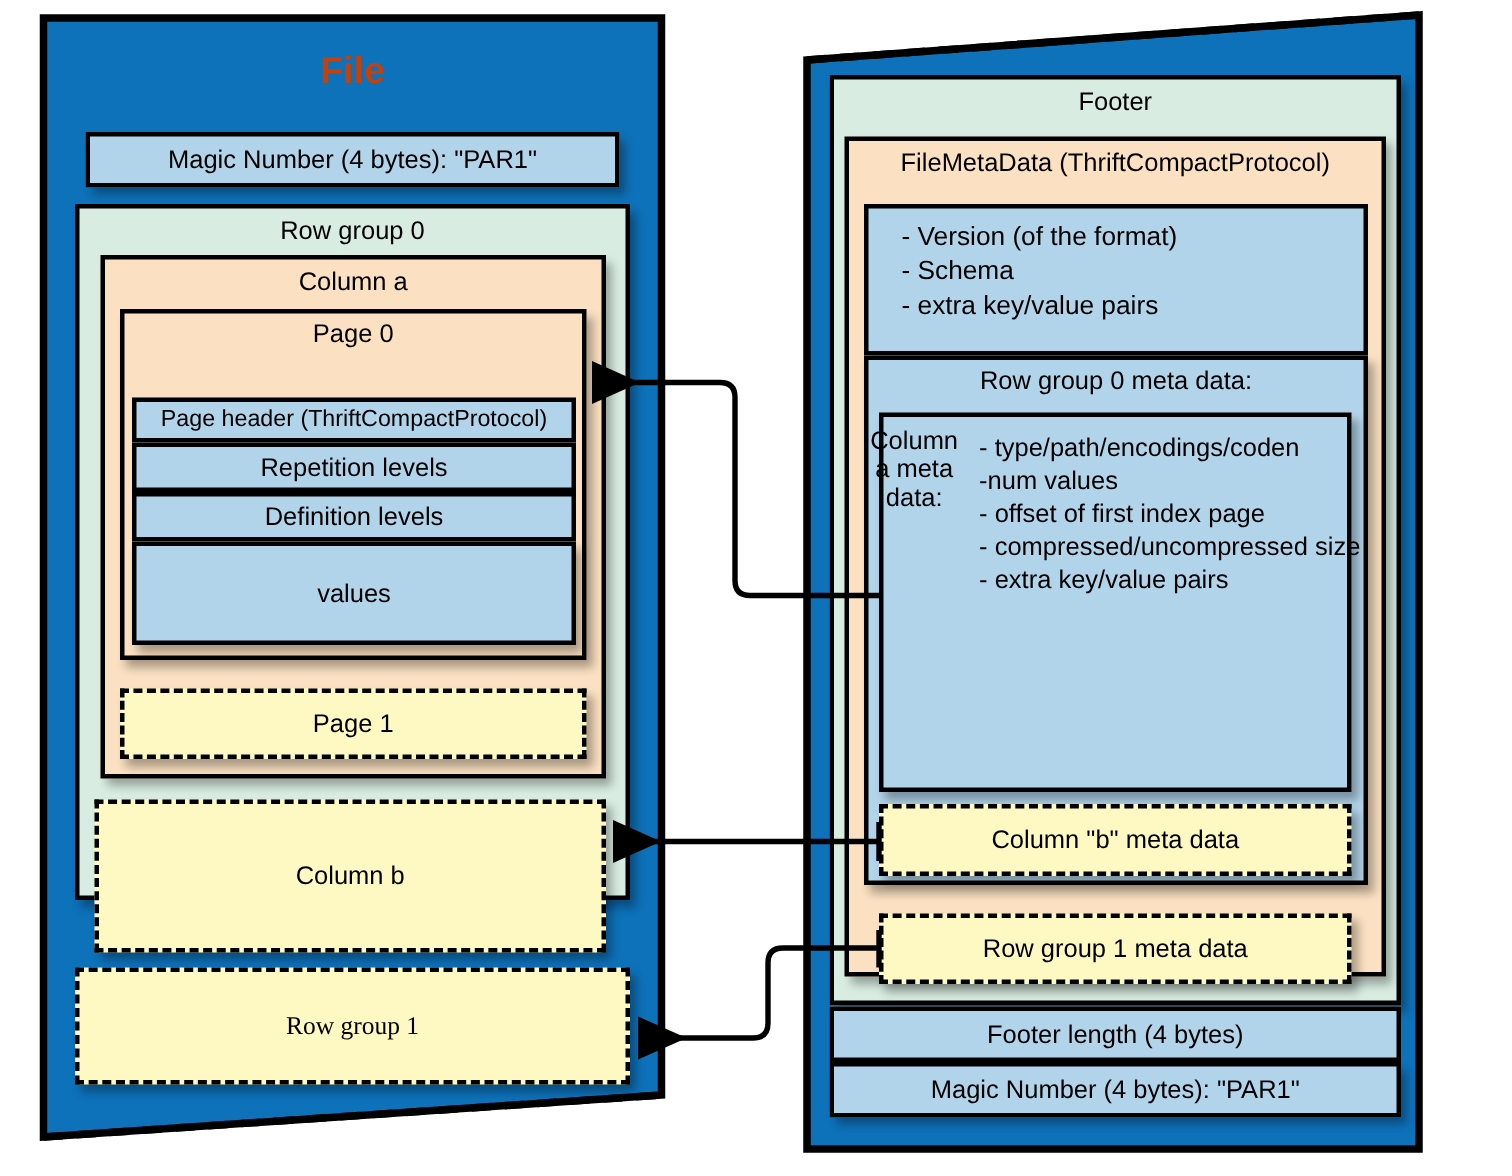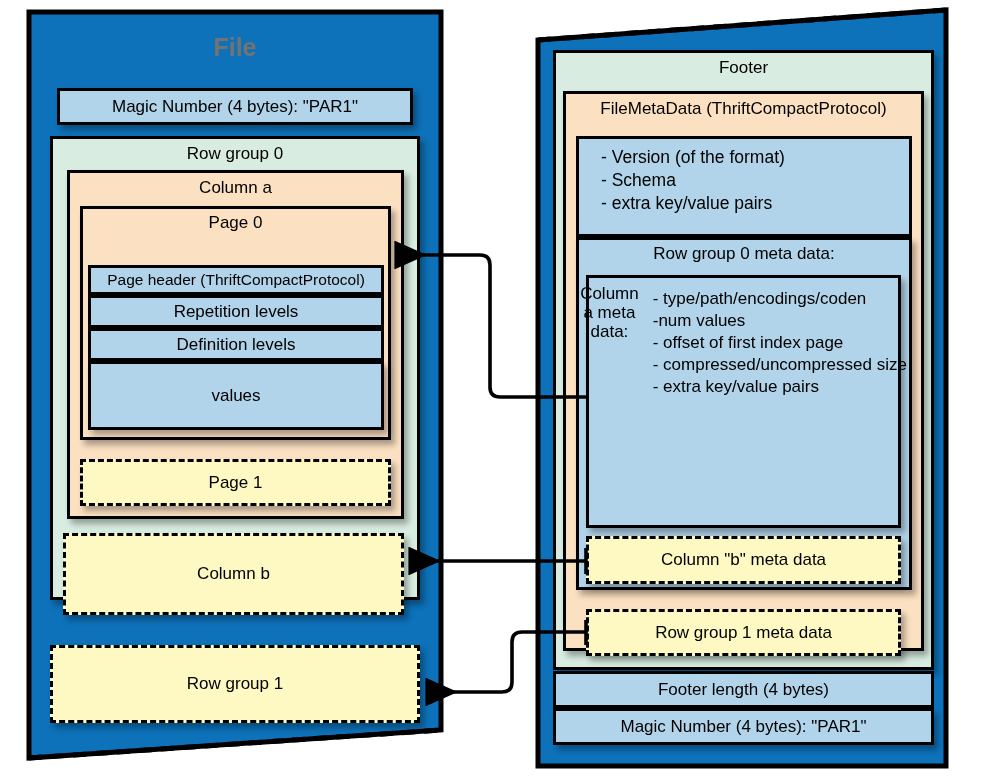--- a/index.html
+++ b/index.html
@@ -12,21 +12,21 @@
       font-size:17px;line-height:1.12;}
   .bx.top{align-items:flex-start;}
   .shadow{box-shadow:4px 5px 6px rgba(0,0,0,.32);}
   .blue   {background:#0d72ba;}
   .green  {background:#d8ece1;}
   .lorange{background:#fbe0c1;}
   .dorange{background:#fef9c3;}
   .lblue  {background:#b2d4ea;}
   .dashed {border-style:dashed;}
 
-  .title-file{color:#737373;font-weight:bold;font-size:25px;}
+  .title-file{color:#c2410c;font-weight:bold;font-size:25px;}
   .hdr{width:100%;display:block;text-align:center;}
 
   .lst{display:block;width:100%;text-align:left;padding-left:22px;font-size:17.5px;line-height:1.30;}
   .lst span{display:block;white-space:nowrap;}
 
   
   svg.edge{position:absolute;left:0;top:0;width:1008px;height:784px;overflow:visible;pointer-events:none;}
   svg.edge.under{z-index:0;}
   svg.edge.over{z-index:40;}
 </style>
@@ -70,25 +70,25 @@
     <span class="hdr">Definition levels</span>
   </div>
   <div class="bx lblue shadow" style="left:88px;top:361px;width:296px;height:69px;">
     <span class="hdr">values</span>
   </div>
 
   <div class="bx dorange dashed shadow" style="left:80px;top:459px;width:311px;height:47px;">
     <span class="hdr">Page 1</span>
   </div>
 
-  <div class="bx dorange dashed shadow" style="left:63px;top:533px;width:341px;height:82px;">
+  <div class="bx dorange dashed shadow" style="left:63px;top:533px;width:341px;height:102px;">
     <span class="hdr">Column b</span>
   </div>
 
-  <div class="bx dorange dashed shadow" style="left:50px;top:645px;width:370px;height:78px;">
+  <div class="bx dorange dashed shadow" style="left:50px;top:645px;width:370px;height:78px;font-family:Liberation Serif, serif;">
     <span class="hdr">Row group 1</span>
   </div>
 
   <svg class="edge under">
     <polygon points="538,40 946,10 946,766 538,766" fill="#0d72ba" stroke="#000000" stroke-width="5"></polygon>
     <polyline points="538,40 946,10" fill="none" stroke="#000000" stroke-width="5" stroke-dasharray="13 9"></polyline>
   </svg>
 
   <div class="bx green top shadow" style="left:553px;top:50px;width:381px;height:620px;padding-top:5px;">
     <span class="hdr">Footer</span>

